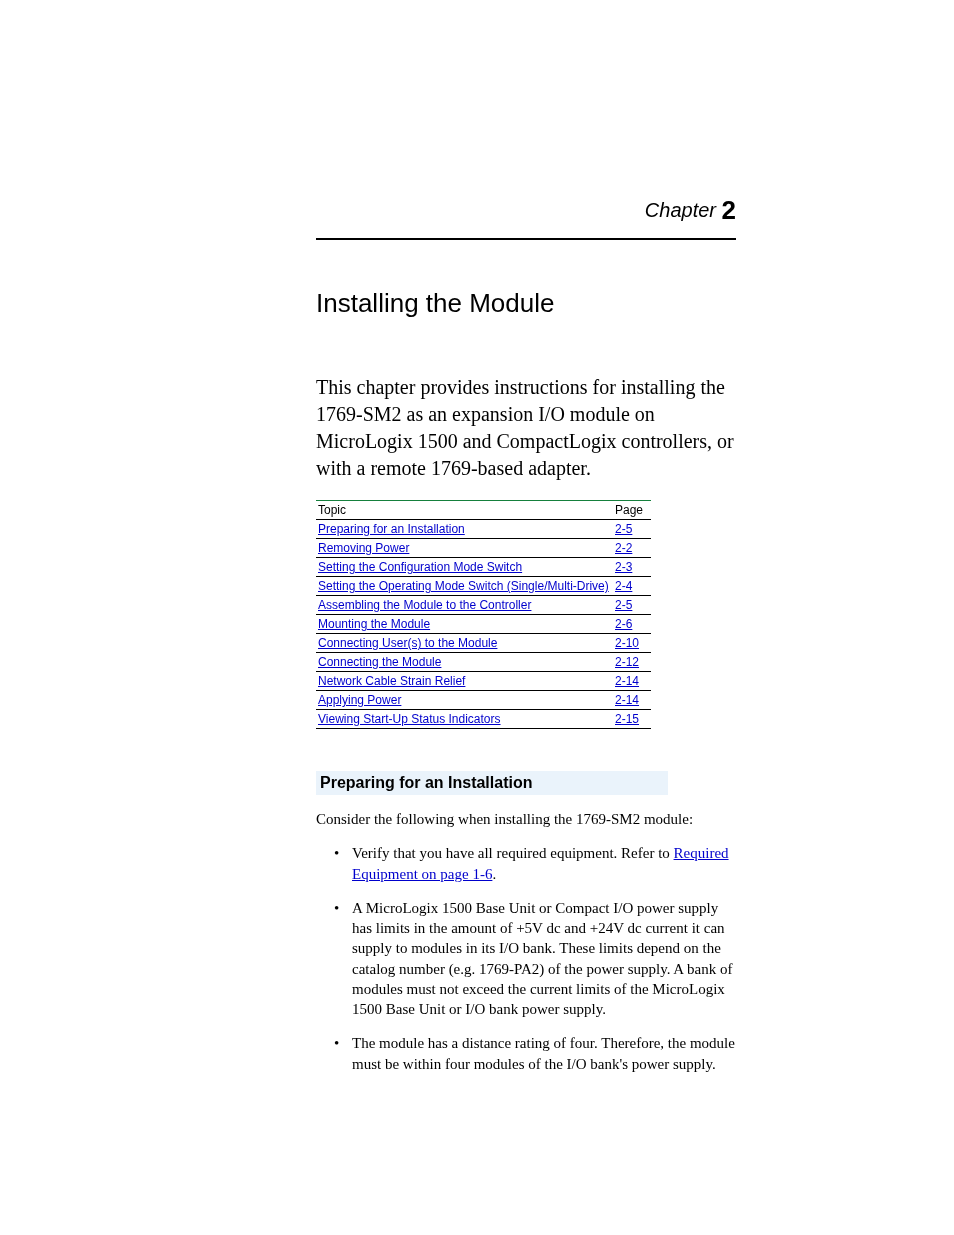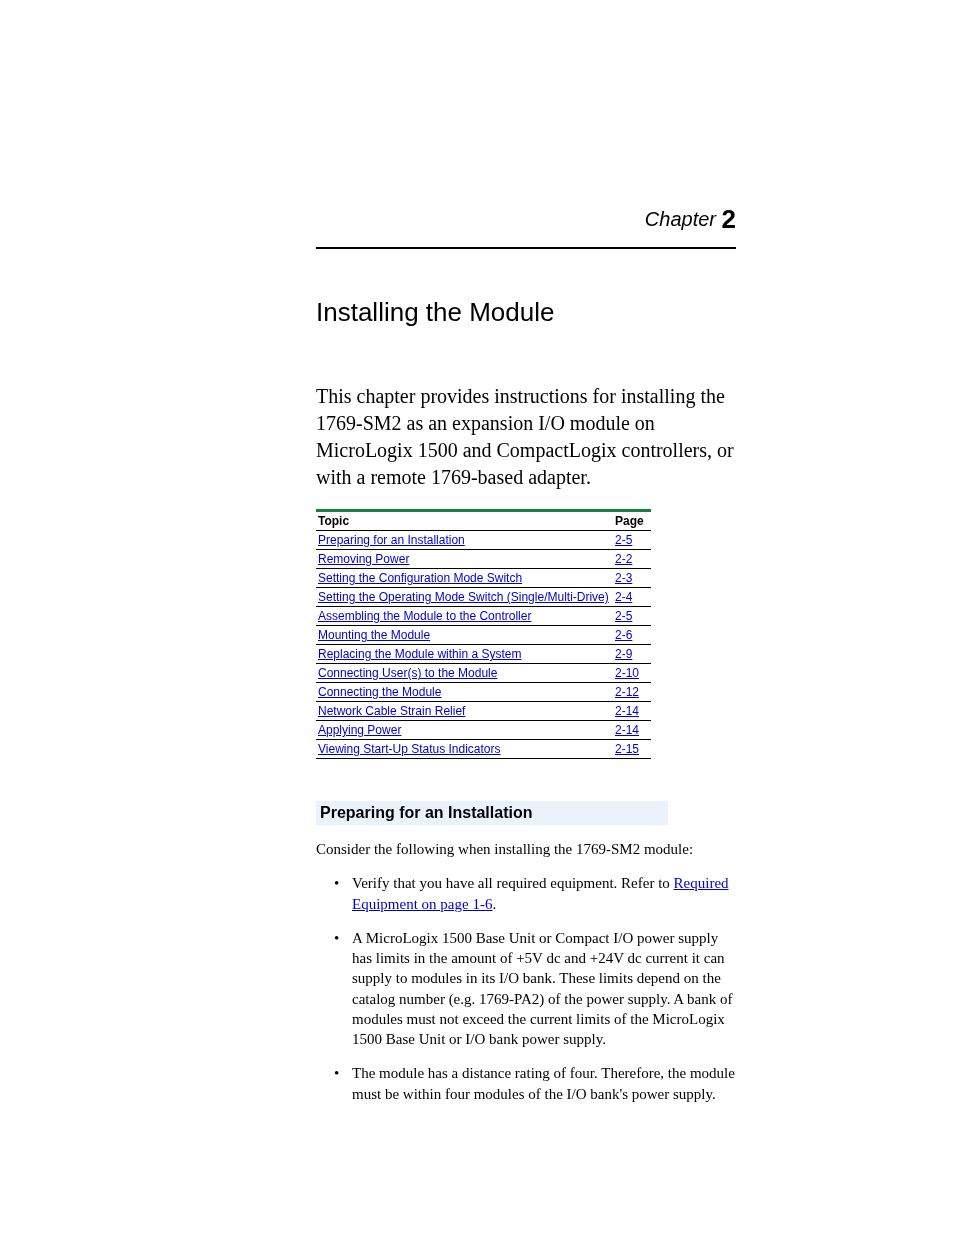--- a/index.html
+++ b/index.html
@@ -7,21 +7,21 @@
       width: 954px;
       height: 1235px;
       background: #fff;
       font-family: "Times New Roman", Times, serif;
       color: #000;
       position: relative;
     }
     .content {
       position: absolute;
       left: 316px;
-      top: 204px;
+      top: 195px;
       width: 420px;
     }
     .chapter-line {
       font-family: Arial, Helvetica, sans-serif;
       font-style: italic;
       text-align: right;
       font-size: 20px;
       padding-bottom: 2px;
       margin-bottom: 10px;
     }
@@ -48,22 +48,22 @@
     }
     table.toctable {
       border-collapse: collapse;
       font-family: Arial, Helvetica, sans-serif;
       font-size: 12px;
       width: 335px;
       margin-bottom: 42px;
     }
     table.toctable th {
       text-align: left;
-      font-weight: bold;
-      border-top: 3px solid #15803d;
+      font-weight: normal;
+      border-top: 1px solid #15803d;
       border-bottom: 1px solid #000;
       padding: 2px 2px;
     }
     table.toctable th.page-h {
       width: 38px;
     }
     table.toctable td {
       border-bottom: 1px solid #000;
       padding: 2px 2px;
       vertical-align: top;
@@ -149,24 +149,20 @@
         </tr>
       <tr>
           <td><a href="#" class="linktxt">Assembling the Module to the Controller</a></td>
           <td><a href="#" class="linktxt">2-5</a></td>
         </tr>
       <tr>
           <td><a href="#" class="linktxt">Mounting the Module</a></td>
           <td><a href="#" class="linktxt">2-6</a></td>
         </tr>
       <tr>
-          <td><a href="#" class="linktxt">Replacing the Module within a System</a></td>
-          <td><a href="#" class="linktxt">2-9</a></td>
-        </tr>
-      <tr>
           <td><a href="#" class="linktxt">Connecting User(s) to the Module</a></td>
           <td><a href="#" class="linktxt">2-10</a></td>
         </tr>
       <tr>
           <td><a href="#" class="linktxt">Connecting the Module</a></td>
           <td><a href="#" class="linktxt">2-12</a></td>
         </tr>
       <tr>
           <td><a href="#" class="linktxt">Network Cable Strain Relief</a></td>
           <td><a href="#" class="linktxt">2-14</a></td>

